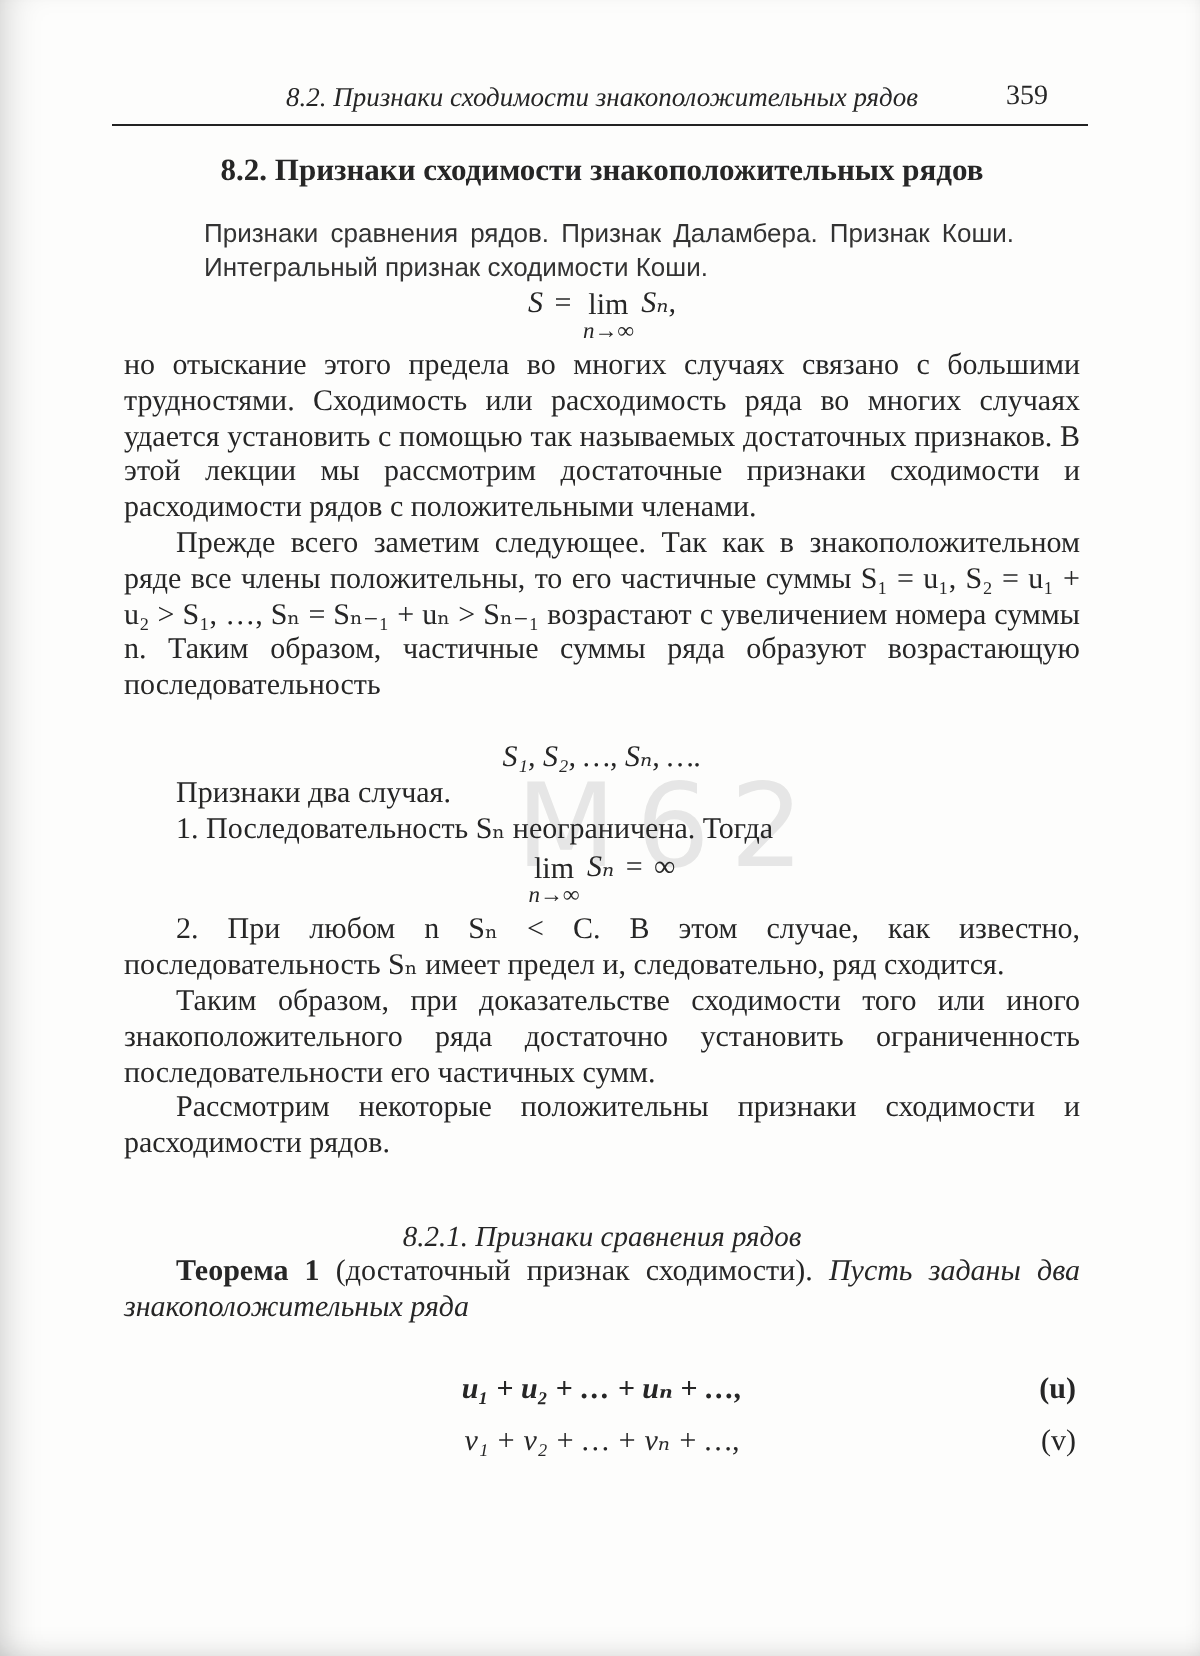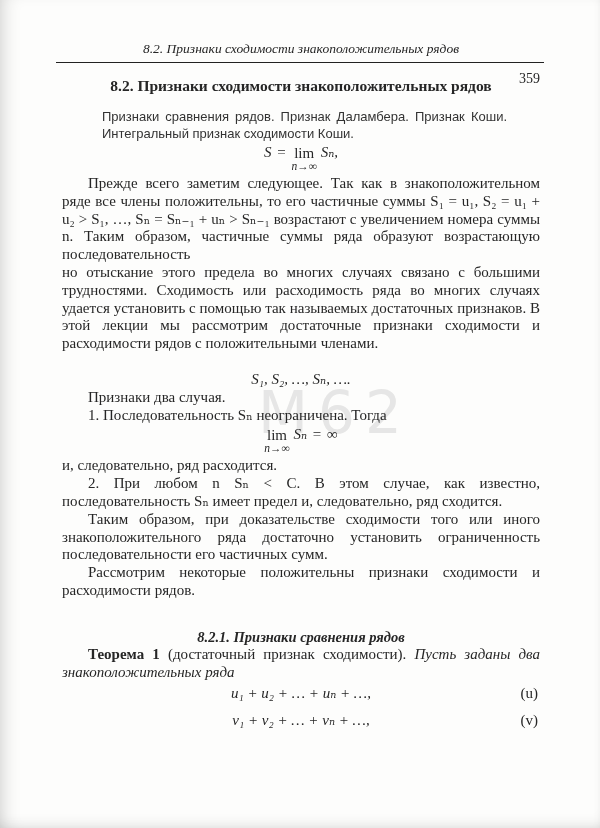--- a/index.html
+++ b/index.html
@@ -25,22 +25,22 @@
     color:rgba(165,165,165,0.26);
     user-select:none;
   }
   .runhead-row{position:relative;height:17px;}
   .runhead{
     display:block;text-align:center;
     font-style:italic;font-size:13.5px;line-height:17px;
     padding:0 30px;
   }
   .pagenum{
-    position:absolute;right:0;top:0;
-    font-style:normal;font-size:14px;line-height:17px;margin-top:30px;
+    position:absolute;right:16px;top:0;
+    font-style:normal;font-size:14px;line-height:17px;
   }
   .header-rule{border:0;border-top:1.6px solid #222;margin:5px -4px 0 -6px;}
   .sec-title{
     margin:13px 0 0 0;text-align:center;
     font-size:15.5px;font-weight:bold;line-height:20px;
   }
   .annotation{
     margin:13px 33px 0 40px;
     font-family:"Liberation Sans","DejaVu Sans",sans-serif;
     font-size:13px;line-height:16.5px;
@@ -60,26 +60,26 @@
   .it{font-style:italic;}
   .op{padding:0 2px;}
   .limwrap{display:inline-block;text-align:center;vertical-align:-13px;}
   .lim{display:block;line-height:16px;font-style:normal;}
   .limsub{display:block;font-size:11.5px;line-height:11px;font-style:italic;}
   .seqline{height:17.8px;margin:18px 0 0 0;}
   .eqrow{
     position:relative;text-align:center;
     font-size:15px;line-height:17.8px;
   }
-  .eqrow.first{margin-top:4px;}
+  .eqrow.first{margin-top:23px;font-weight:bold;}
   .eqrow.second{margin-top:9px;}
   .eqtag{position:absolute;right:2px;top:0;font-style:normal;}
   .subsec-title{
     margin:28px 0 0 0;text-align:center;
-    font-size:14.5px;font-weight:bold;font-style:italic;line-height:18px;
+    font-size:14.5px;font-weight:normal;font-style:italic;line-height:18px;
   }
   .thm{}
   .thm b{font-style:normal;}
   .thm i{font-style:italic;}
 </style>
 </head>
 <body>
 
 <div class="page">
 
@@ -101,43 +101,42 @@
     <div class="formula">
       <span class="it">S</span>
       <span class="op">=</span>
       <span class="limwrap">
         <span class="lim">lim</span>
         <span class="limsub">n→∞</span>
       </span>
       <span class="it">Sₙ,</span>
     </div>
 
+    <p class="para">но отыскание этого предела во многих случаях связано с большими трудностями. Сходимость или расходимость ряда во многих случаях удается установить с помощью так называемых достаточных признаков. В этой лекции мы рассмотрим достаточные признаки сходимости и расходимости рядов с положительными членами.</p>
+
     <p class="para indent">Прежде всего заметим следующее. Так как в знакоположительном ряде все члены положительны, то его частичные суммы S₁ = u₁, S₂ = u₁ + u₂ &gt; S₁, …, Sₙ = Sₙ₋₁ + uₙ &gt; Sₙ₋₁ возрастают с увеличением номера суммы n. Таким образом, частичные суммы ряда образуют возрастающую последовательность</p>
-
-    <p class="para">но отыскание этого предела во многих случаях связано с большими трудностями. Сходимость или расходимость ряда во многих случаях удается установить с помощью так называемых достаточных признаков. В этой лекции мы рассмотрим достаточные признаки сходимости и расходимости рядов с положительными членами.</p>
 
     <div class="formula seqline">
       <span class="it">S₁, S₂, …, Sₙ, ….</span>
     </div>
 
     <p class="para indent">Признаки два случая.</p>
 
     <p class="para indent">1. Последовательность Sₙ неограничена. Тогда</p>
 
     <div class="formula">
       <span class="limwrap">
         <span class="lim">lim</span>
         <span class="limsub">n→∞</span>
       </span>
       <span class="it">Sₙ</span>
       <span class="op">=</span>
       <span>∞</span>
     </div>
 
-    <p class="para">и, следовательно, ряд расходится.</p>
 
     <p class="para indent">2. При любом n Sₙ &lt; C. В этом случае, как известно, последовательность Sₙ имеет предел и, следовательно, ряд сходится.</p>
 
     <p class="para indent">Таким образом, при доказательстве сходимости того или иного знакоположительного ряда достаточно установить ограниченность последовательности его частичных сумм.</p>
 
     <p class="para indent">Рассмотрим некоторые положительны признаки сходимости и расходимости рядов.</p>
 
     <h2 class="subsec-title">8.2.1. Признаки сравнения рядов</h2>
 
     <p class="para indent thm"><b>Теорема 1</b><span> (достаточный признак сходимости). </span><i>Пусть заданы два знакоположительных ряда</i></p>

